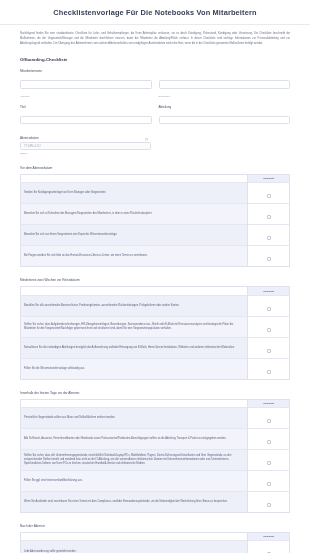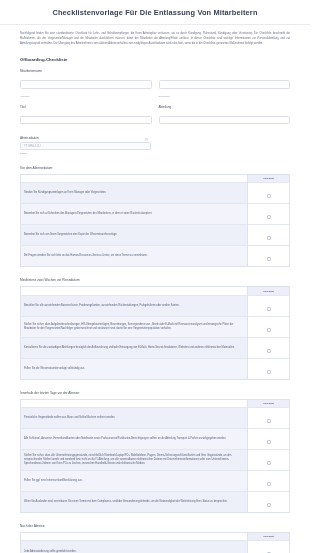--- a/index.html
+++ b/index.html
@@ -98,21 +98,21 @@
     display: inline-block; width: 4px; height: 4px;
     border: 1px solid #c3c8d6; border-radius: 1px; background: #fff;
   }
 </style>
 </head>
 <body>
 
 <div class="page">
 
   <div class="hdr">
-    <div class="hdr-title">Checklistenvorlage Für Die Entlassung Von Mitarbeitern</div>
+    <div class="hdr-title">Checklistenvorlage Für Die Notebooks Von Mitarbeitern</div>
   </div>
 
   <p class="intro">Nachfolgend finden Sie eine standardisierte Checkliste für Lohn- und Gehaltsempfänger, die Ihren Arbeitsplatz verlassen, sei es durch Kündigung, Ruhestand, Kündigung oder Versetzung. Die Checkliste beschreibt die Maßnahmen, die der Vorgesetzte/Manager und die Mitarbeiter durchführen müssen, damit der Mitarbeiter die Abteilung/Filiale verlässt. In dieser Checkliste sind wichtige Informationen zur Personalabteilung und zur Abteilungslogistik enthalten. Der Übergang des Arbeitnehmers vom aktiven Arbeitsverhältnis zum endgültigen Austrittsdatum wird erleichtert, wenn die in der Checkliste genannten Maßnahmen befolgt werden.</p>
 
   <div class="sec-head">Offboarding-Checkliste</div>
 
   <div class="frow">
     <div class="fcol">
       <span class="flabel">Mitarbeitername</span>
       <input class="finput" type="text" style="">

